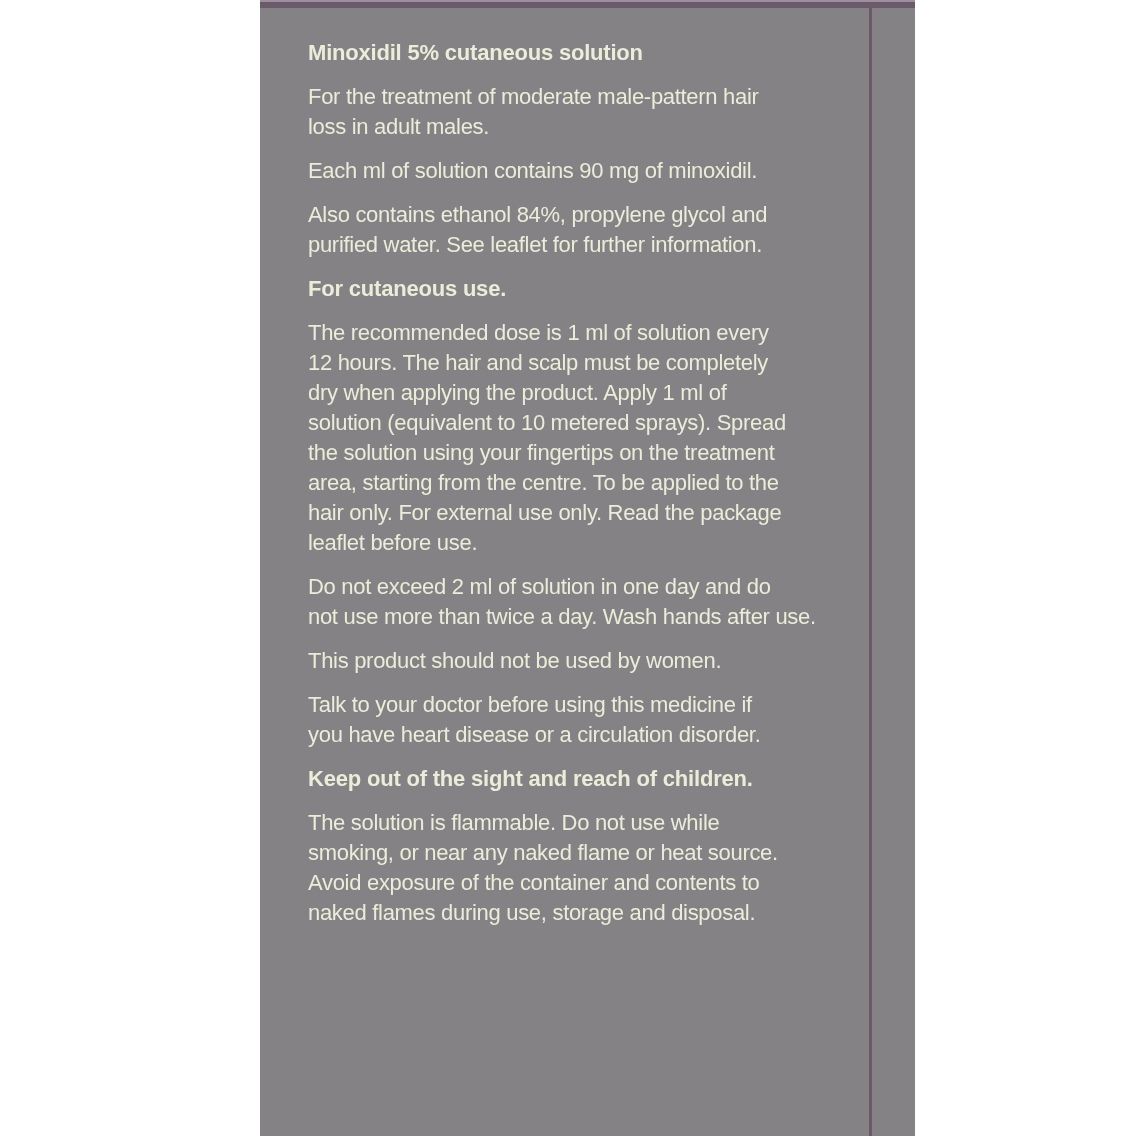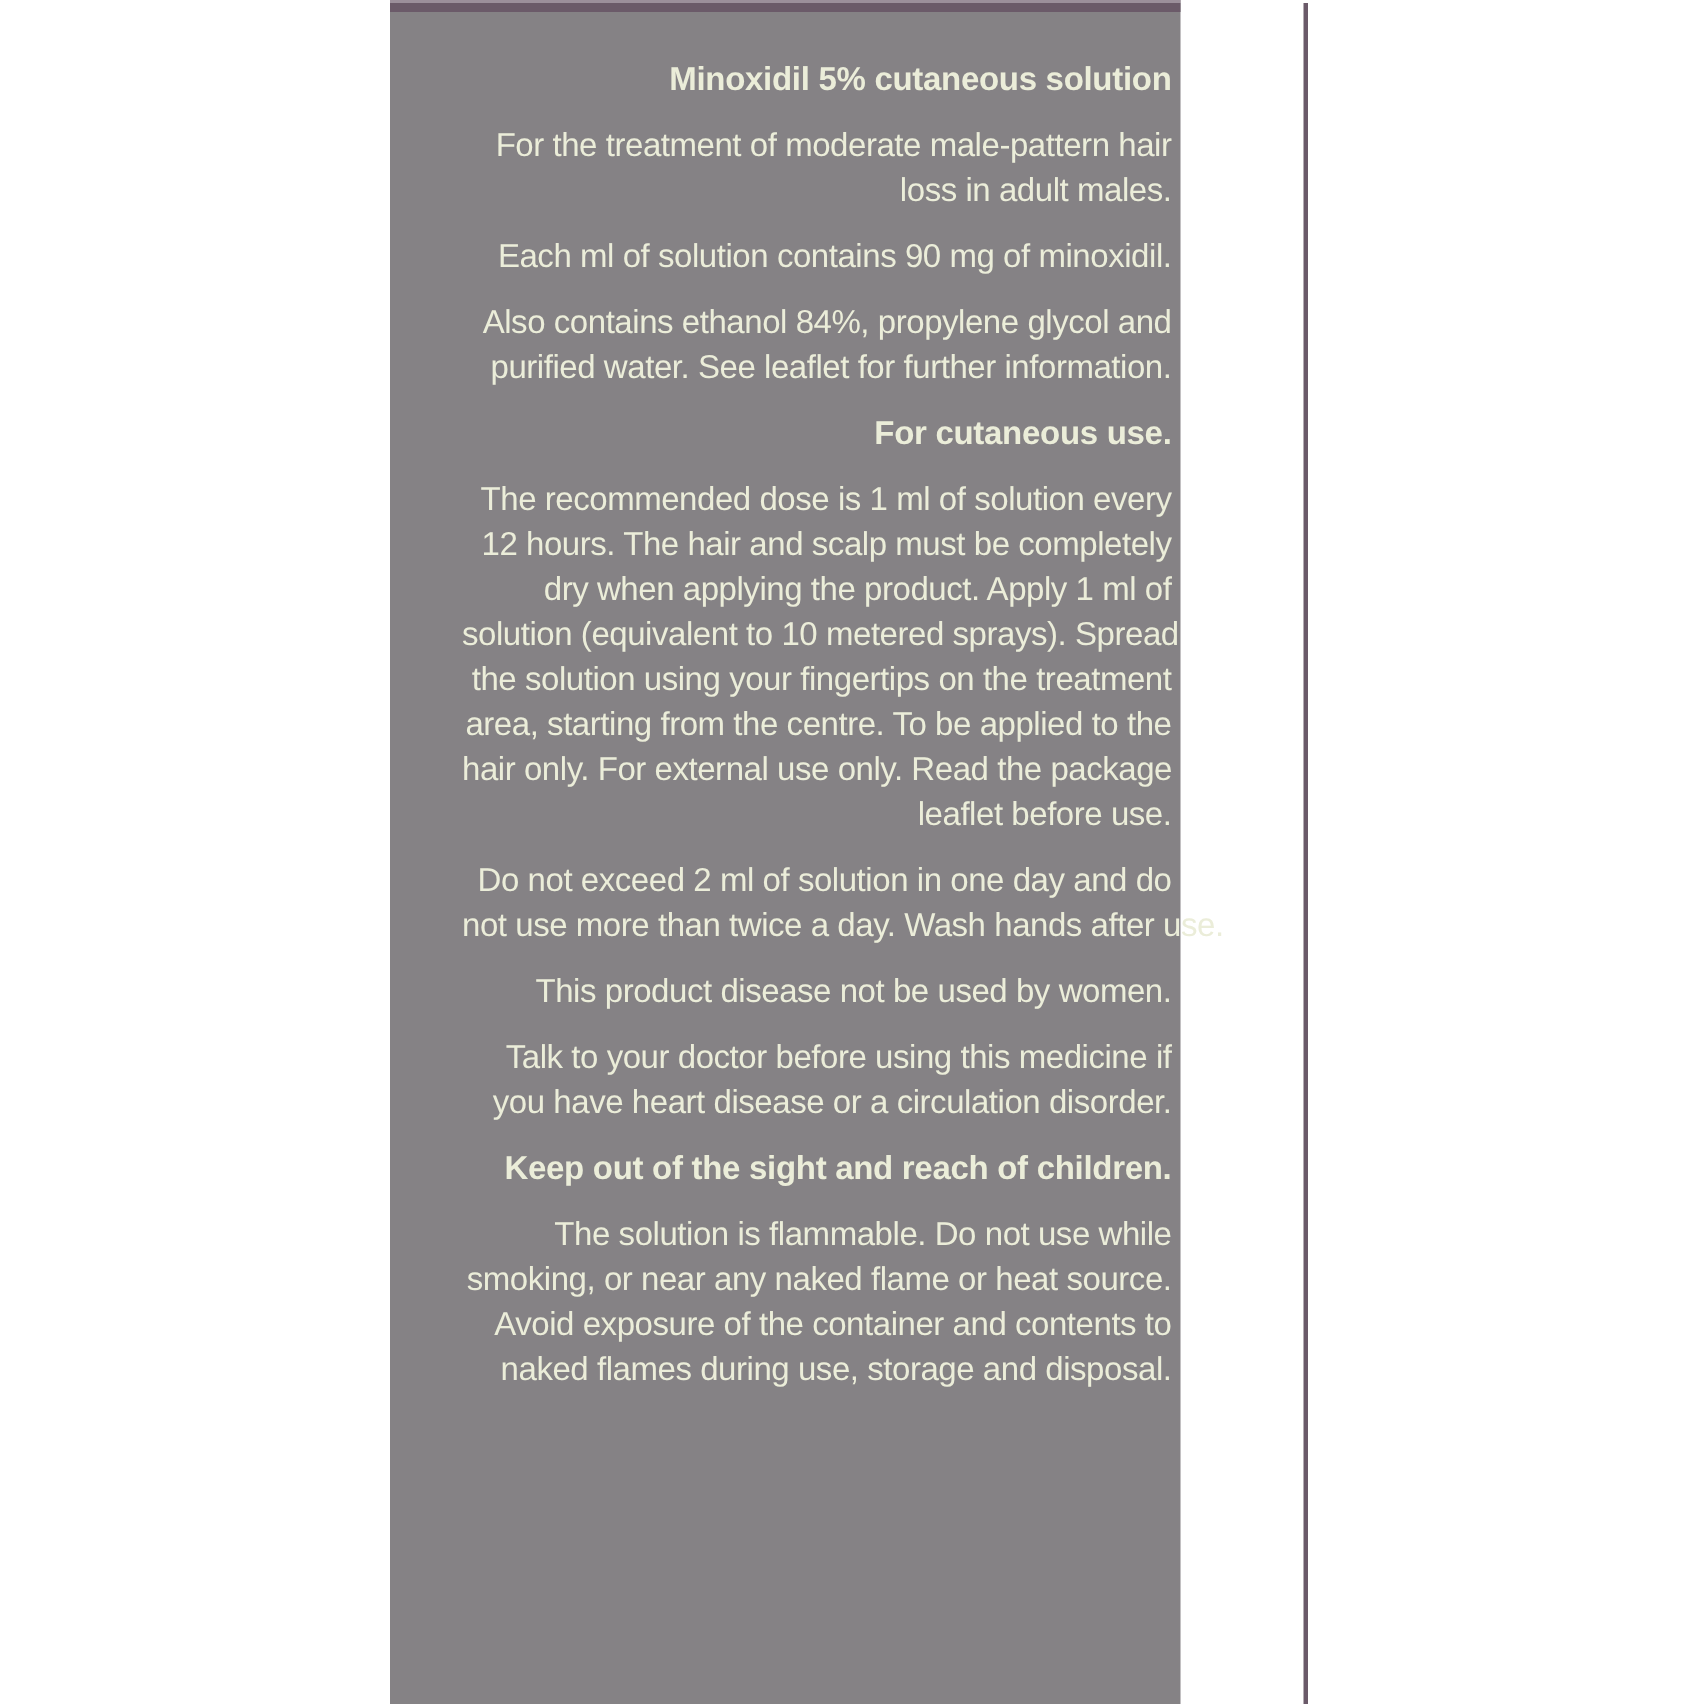--- a/index.html
+++ b/index.html
@@ -14,24 +14,23 @@
   .stage {
     position: relative;
     width: 1138px;
     height: 1138px;
     background: #ffffff;
   }
   .panel {
     position: absolute;
     left: 260px;
     top: 0;
-    width: 527px;
+    width: 655px;
     height: 1136px;
     background: #858285;
-    text-align: right;
   }
   .top-band {
     position: absolute;
     top: 0;
     left: 0;
     right: 0;
     height: 8px;
     background: linear-gradient(to bottom, #9c8f9b 0px, #9c8f9b 2px, #6b5a69 2px, #6b5a69 8px);
   }
   .right-rule {
@@ -79,21 +78,21 @@
       <p class="para">The recommended dose is 1 ml of solution every
 12 hours. The hair and scalp must be completely
 dry when applying the product. Apply 1 ml of
 solution (equivalent to 10 metered sprays). Spread
 the solution using your fingertips on the treatment
 area, starting from the centre. To be applied to the
 hair only. For external use only. Read the package
 leaflet before use.</p>
       <p class="para">Do not exceed 2 ml of solution in one day and do
 not use more than twice a day. Wash hands after use.</p>
-      <p class="para">This product disease not be used by women.</p>
+      <p class="para">This product should not be used by women.</p>
       <p class="para">Talk to your doctor before using this medicine if
 you have heart disease or a circulation disorder.</p>
       <p class="para bold">Keep out of the sight and reach of children.</p>
       <p class="para">The solution is flammable. Do not use while
 smoking, or near any naked flame or heat source.
 Avoid exposure of the container and contents to
 naked flames during use, storage and disposal.</p>
     </div>
   </div>
 </div>

